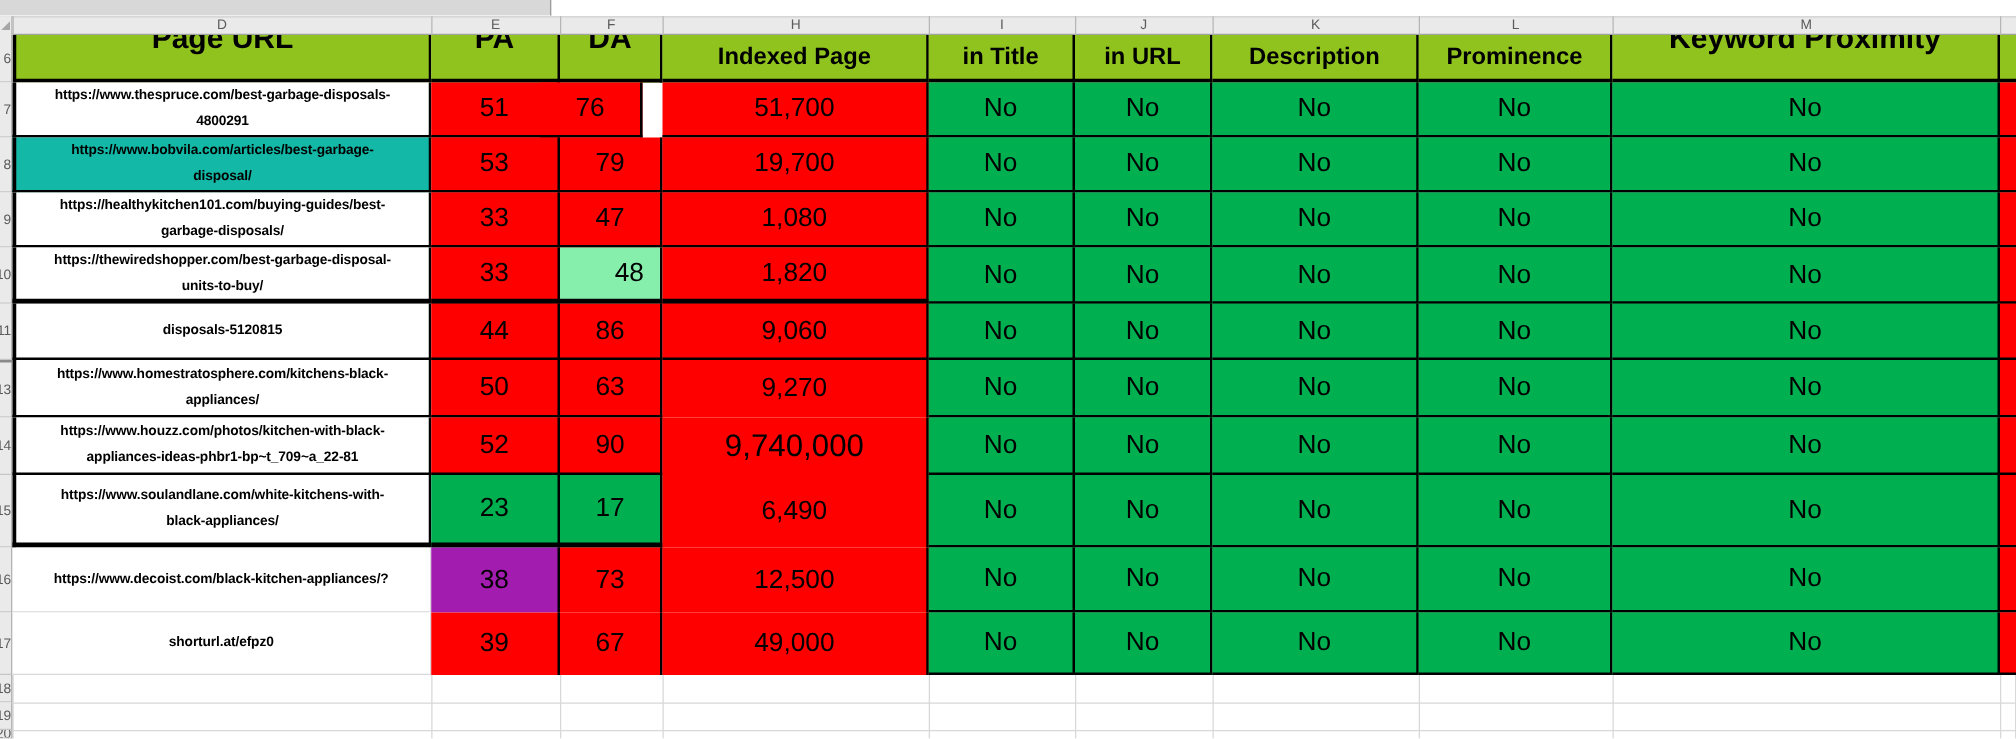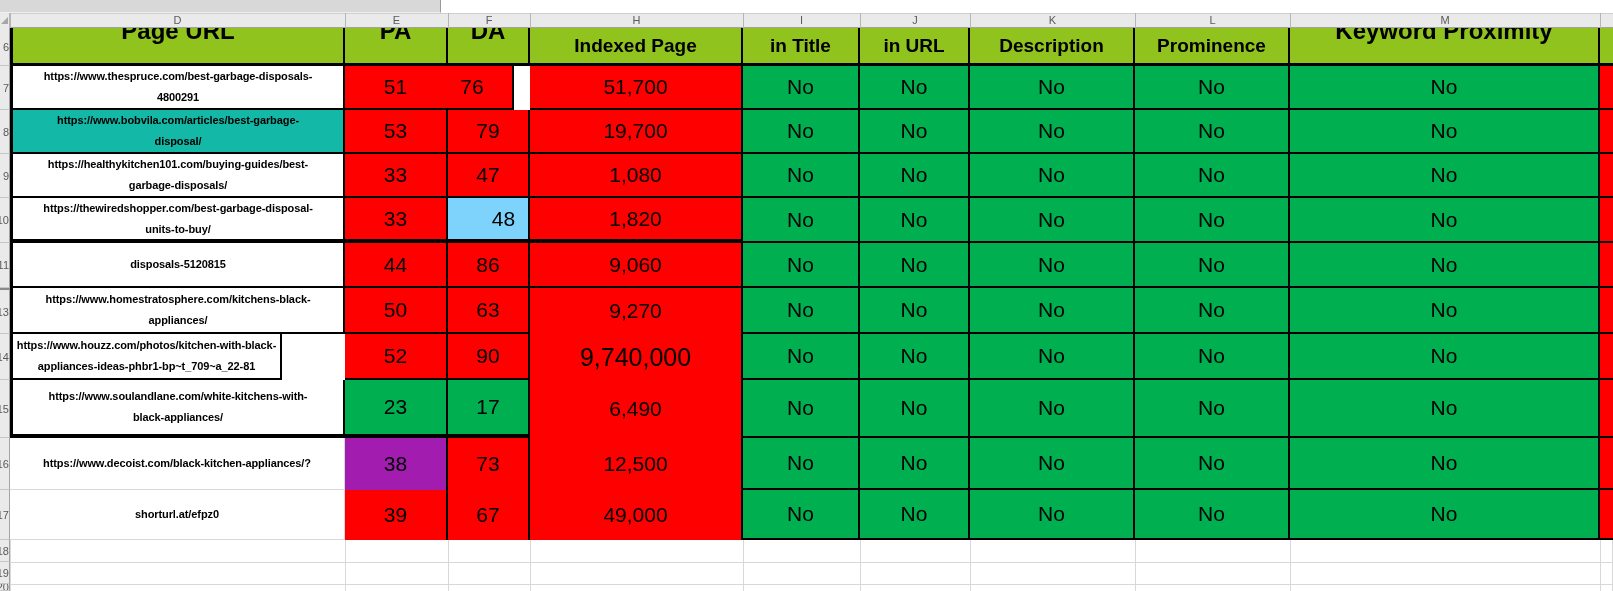--- a/index.html
+++ b/index.html
@@ -141,21 +141,21 @@
       <div class="cell abs numtext" style="left: 860px; top: 154px; width: 110px; height: 44px; background: rgb(0, 176, 80); border-right: 2px solid rgb(0, 0, 0); border-bottom: 2px solid rgb(0, 0, 0);">No</div>
       <div class="cell abs numtext" style="left: 970px; top: 154px; width: 165px; height: 44px; background: rgb(0, 176, 80); border-right: 2px solid rgb(0, 0, 0); border-bottom: 2px solid rgb(0, 0, 0);">No</div>
       <div class="cell abs numtext" style="left: 1135px; top: 154px; width: 155px; height: 44px; background: rgb(0, 176, 80); border-right: 2px solid rgb(0, 0, 0); border-bottom: 2px solid rgb(0, 0, 0);">No</div>
       <div class="cell abs numtext" style="left: 1290px; top: 154px; width: 310px; height: 44px; background: rgb(0, 176, 80); border-right: 2px solid rgb(0, 0, 0); border-bottom: 2px solid rgb(0, 0, 0);">No</div>
       <div class="cell abs" style="left: 1600px; top: 154px; width: 13px; height: 44px; background: rgb(255, 0, 0); border-bottom: 2px solid rgb(0, 0, 0);"></div>
       <div class="cell abs urltext" style="left: 10px; top: 198px; width: 335px; height: 45px; background: rgb(255, 255, 255); flex-direction: column; justify-content: center; border-left: 3px solid rgb(0, 0, 0); border-right: 2px solid rgb(0, 0, 0); border-bottom: 4px solid rgb(0, 0, 0);">
         <span>https://thewiredshopper.com/best-garbage-disposal-</span>
         <span>units-to-buy/</span>
       </div>
       <div class="cell abs numtext" style="left: 345px; top: 198px; width: 103px; height: 45px; background: rgb(255, 0, 0); border-right: 2px solid rgb(0, 0, 0); border-bottom: 4px solid rgb(0, 0, 0);">33</div>
-      <div class="cell abs numtext" style="left: 448px; top: 198px; width: 82px; height: 45px; background: #7dd3fc; border-right: 2px solid rgb(0, 0, 0); border-bottom: 4px solid rgb(0, 0, 0); padding-left: 31px;">48</div>
+      <div class="cell abs numtext" style="left: 448px; top: 198px; width: 82px; height: 45px; background: #86efac; border-right: 2px solid rgb(0, 0, 0); border-bottom: 4px solid rgb(0, 0, 0); padding-left: 31px;">48</div>
       <div class="cell abs numtext" style="left: 530px; top: 198px; width: 213px; height: 45px; background: rgb(255, 0, 0); border-right: 2px solid rgb(0, 0, 0); border-bottom: 4px solid rgb(0, 0, 0);">1,820</div>
       <div class="cell abs numtext" style="left: 743px; top: 198px; width: 117px; height: 45px; background: rgb(0, 176, 80); border-right: 2px solid rgb(0, 0, 0); border-bottom: 2px solid rgb(0, 0, 0);">No</div>
       <div class="cell abs numtext" style="left: 860px; top: 198px; width: 110px; height: 45px; background: rgb(0, 176, 80); border-right: 2px solid rgb(0, 0, 0); border-bottom: 2px solid rgb(0, 0, 0);">No</div>
       <div class="cell abs numtext" style="left: 970px; top: 198px; width: 165px; height: 45px; background: rgb(0, 176, 80); border-right: 2px solid rgb(0, 0, 0); border-bottom: 2px solid rgb(0, 0, 0);">No</div>
       <div class="cell abs numtext" style="left: 1135px; top: 198px; width: 155px; height: 45px; background: rgb(0, 176, 80); border-right: 2px solid rgb(0, 0, 0); border-bottom: 2px solid rgb(0, 0, 0);">No</div>
       <div class="cell abs numtext" style="left: 1290px; top: 198px; width: 310px; height: 45px; background: rgb(0, 176, 80); border-right: 2px solid rgb(0, 0, 0); border-bottom: 2px solid rgb(0, 0, 0);">No</div>
       <div class="cell abs" style="left: 1600px; top: 198px; width: 13px; height: 45px; background: rgb(255, 0, 0); border-bottom: 2px solid rgb(0, 0, 0);"></div>
       <div class="cell abs urltext" style="left: 10px; top: 243px; width: 335px; height: 45px; background: rgb(255, 255, 255); flex-direction: column; justify-content: center; border-left: 3px solid rgb(0, 0, 0); border-right: 2px solid rgb(0, 0, 0); border-bottom: 2px solid rgb(0, 0, 0);">
         <span>disposals-5120815</span>
       </div>
@@ -174,21 +174,21 @@
       </div>
       <div class="cell abs numtext" style="left: 345px; top: 288px; width: 103px; height: 46px; background: rgb(255, 0, 0); border-right: 2px solid rgb(0, 0, 0); border-bottom: 2px solid rgb(0, 0, 0);">50</div>
       <div class="cell abs numtext" style="left: 448px; top: 288px; width: 82px; height: 46px; background: rgb(255, 0, 0); border-right: 2px solid rgb(0, 0, 0); border-bottom: 2px solid rgb(0, 0, 0);">63</div>
       <div class="cell abs numtext" style="left: 530px; top: 288px; width: 213px; height: 46px; background: rgb(255, 0, 0); border-right: 2px solid rgb(0, 0, 0);">9,270</div>
       <div class="cell abs numtext" style="left: 743px; top: 288px; width: 117px; height: 46px; background: rgb(0, 176, 80); border-right: 2px solid rgb(0, 0, 0); border-bottom: 2px solid rgb(0, 0, 0);">No</div>
       <div class="cell abs numtext" style="left: 860px; top: 288px; width: 110px; height: 46px; background: rgb(0, 176, 80); border-right: 2px solid rgb(0, 0, 0); border-bottom: 2px solid rgb(0, 0, 0);">No</div>
       <div class="cell abs numtext" style="left: 970px; top: 288px; width: 165px; height: 46px; background: rgb(0, 176, 80); border-right: 2px solid rgb(0, 0, 0); border-bottom: 2px solid rgb(0, 0, 0);">No</div>
       <div class="cell abs numtext" style="left: 1135px; top: 288px; width: 155px; height: 46px; background: rgb(0, 176, 80); border-right: 2px solid rgb(0, 0, 0); border-bottom: 2px solid rgb(0, 0, 0);">No</div>
       <div class="cell abs numtext" style="left: 1290px; top: 288px; width: 310px; height: 46px; background: rgb(0, 176, 80); border-right: 2px solid rgb(0, 0, 0); border-bottom: 2px solid rgb(0, 0, 0);">No</div>
       <div class="cell abs" style="left: 1600px; top: 288px; width: 13px; height: 46px; background: rgb(255, 0, 0); border-bottom: 2px solid rgb(0, 0, 0);"></div>
-      <div class="cell abs urltext" style="left: 10px; top: 334px; width: 272px; height: 46px; background: rgb(255, 255, 255); flex-direction: column; justify-content: center; border-left: 3px solid rgb(0, 0, 0); border-right: 2px solid rgb(0, 0, 0); border-bottom: 2px solid rgb(0, 0, 0);">
+      <div class="cell abs urltext" style="left: 10px; top: 334px; width: 335px; height: 46px; background: rgb(255, 255, 255); flex-direction: column; justify-content: center; border-left: 3px solid rgb(0, 0, 0); border-right: 2px solid rgb(0, 0, 0); border-bottom: 2px solid rgb(0, 0, 0);">
         <span>https://www.houzz.com/photos/kitchen-with-black-</span>
         <span>appliances-ideas-phbr1-bp~t_709~a_22-81</span>
       </div>
       <div class="cell abs numtext" style="left: 345px; top: 334px; width: 103px; height: 46px; background: rgb(255, 0, 0); border-right: 2px solid rgb(0, 0, 0); border-bottom: 2px solid rgb(0, 0, 0);">52</div>
       <div class="cell abs numtext" style="left: 448px; top: 334px; width: 82px; height: 46px; background: rgb(255, 0, 0); border-right: 2px solid rgb(0, 0, 0); border-bottom: 2px solid rgb(0, 0, 0);">90</div>
       <div class="cell abs numtext" style="left: 530px; top: 334px; width: 213px; height: 46px; background: rgb(255, 0, 0); border-right: 2px solid rgb(0, 0, 0); font-size: 25px;">9,740,000</div>
       <div class="cell abs numtext" style="left: 743px; top: 334px; width: 117px; height: 46px; background: rgb(0, 176, 80); border-right: 2px solid rgb(0, 0, 0); border-bottom: 2px solid rgb(0, 0, 0);">No</div>
       <div class="cell abs numtext" style="left: 860px; top: 334px; width: 110px; height: 46px; background: rgb(0, 176, 80); border-right: 2px solid rgb(0, 0, 0); border-bottom: 2px solid rgb(0, 0, 0);">No</div>
       <div class="cell abs numtext" style="left: 970px; top: 334px; width: 165px; height: 46px; background: rgb(0, 176, 80); border-right: 2px solid rgb(0, 0, 0); border-bottom: 2px solid rgb(0, 0, 0);">No</div>
       <div class="cell abs numtext" style="left: 1135px; top: 334px; width: 155px; height: 46px; background: rgb(0, 176, 80); border-right: 2px solid rgb(0, 0, 0); border-bottom: 2px solid rgb(0, 0, 0);">No</div>

